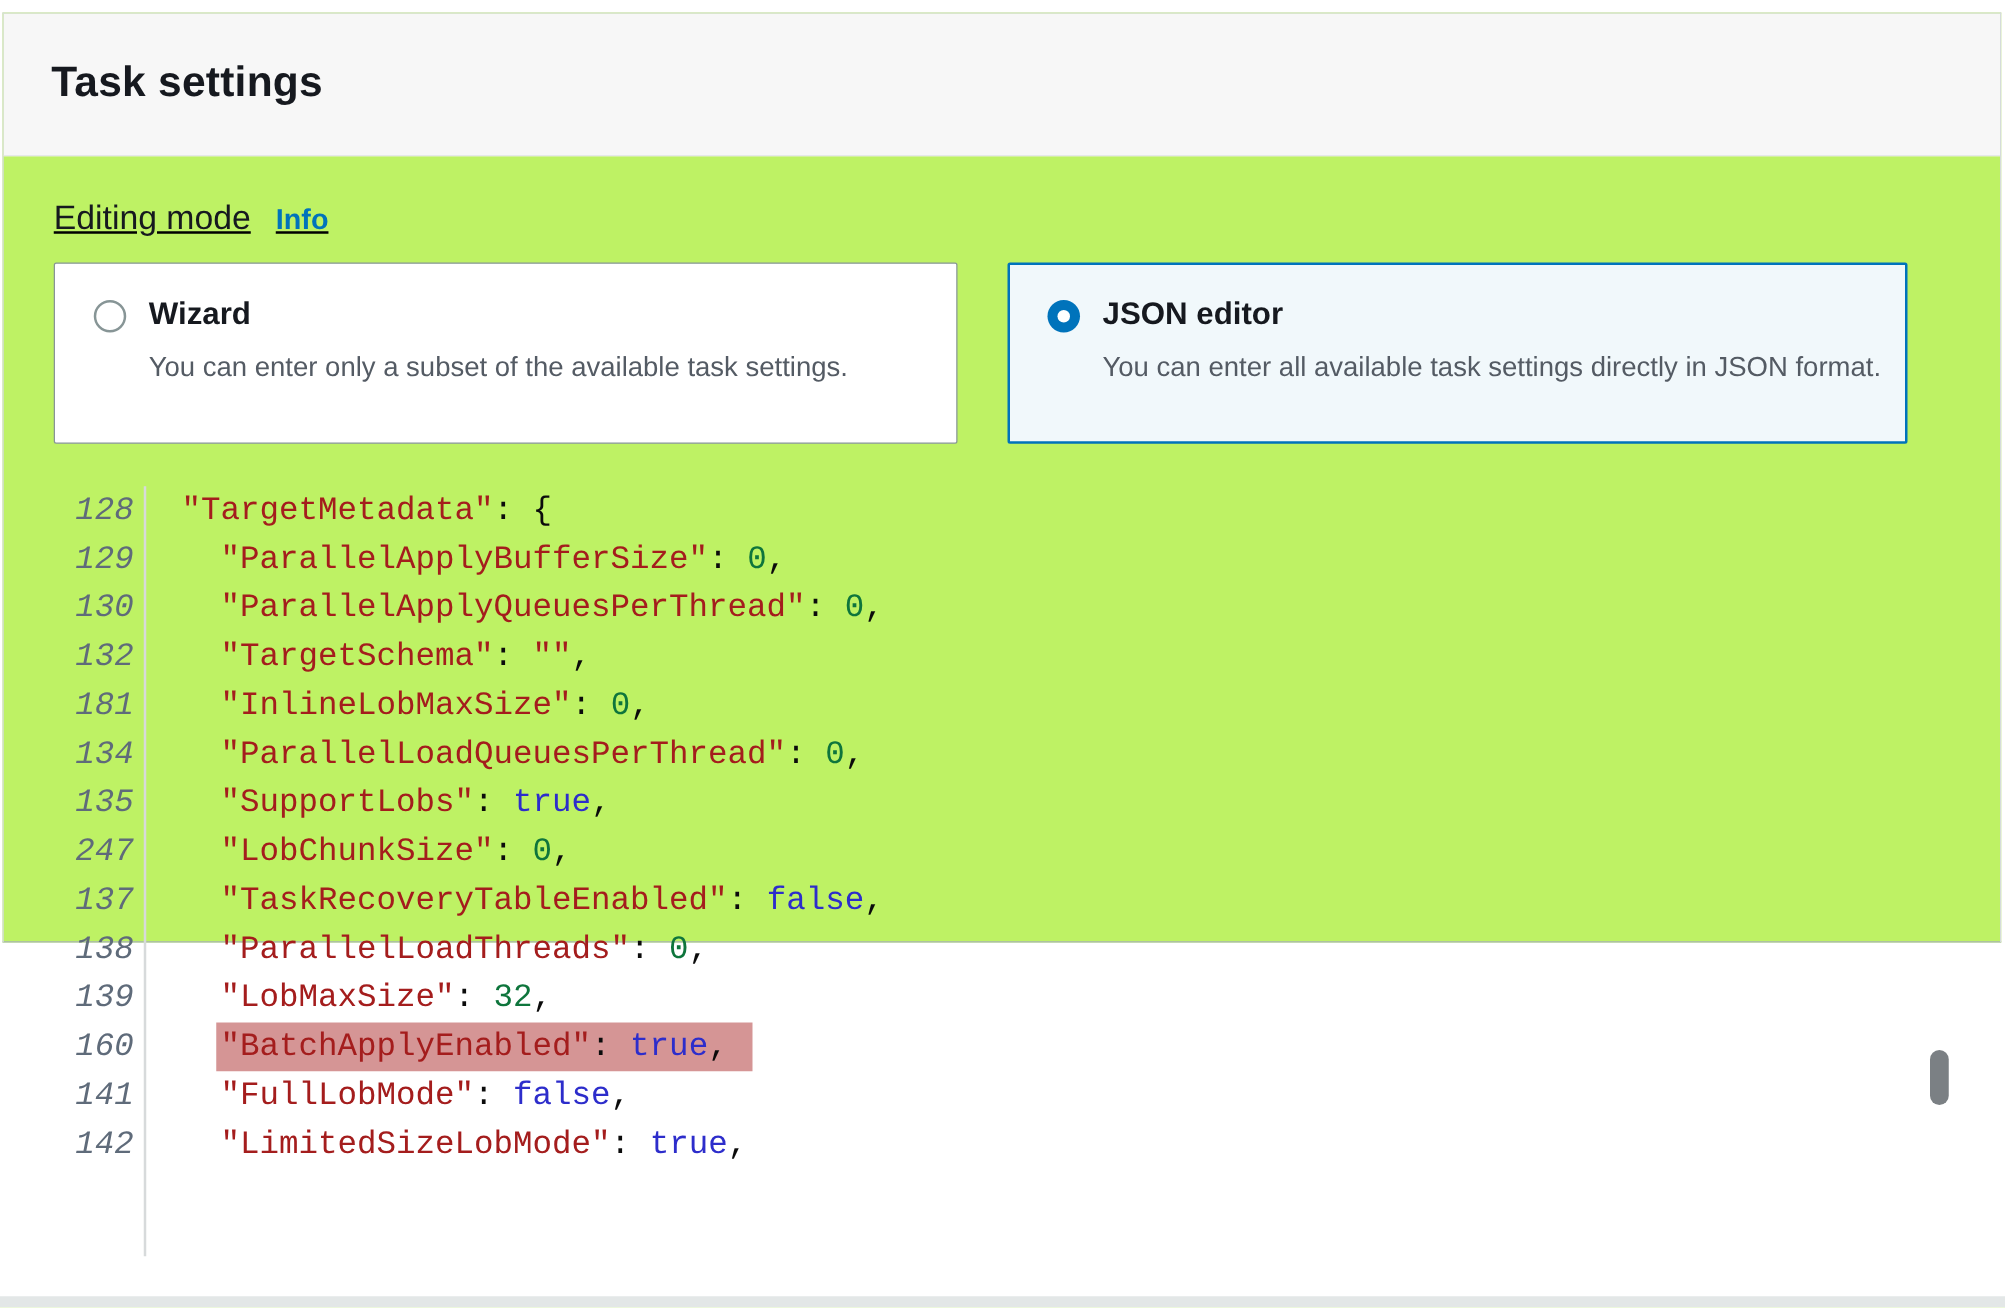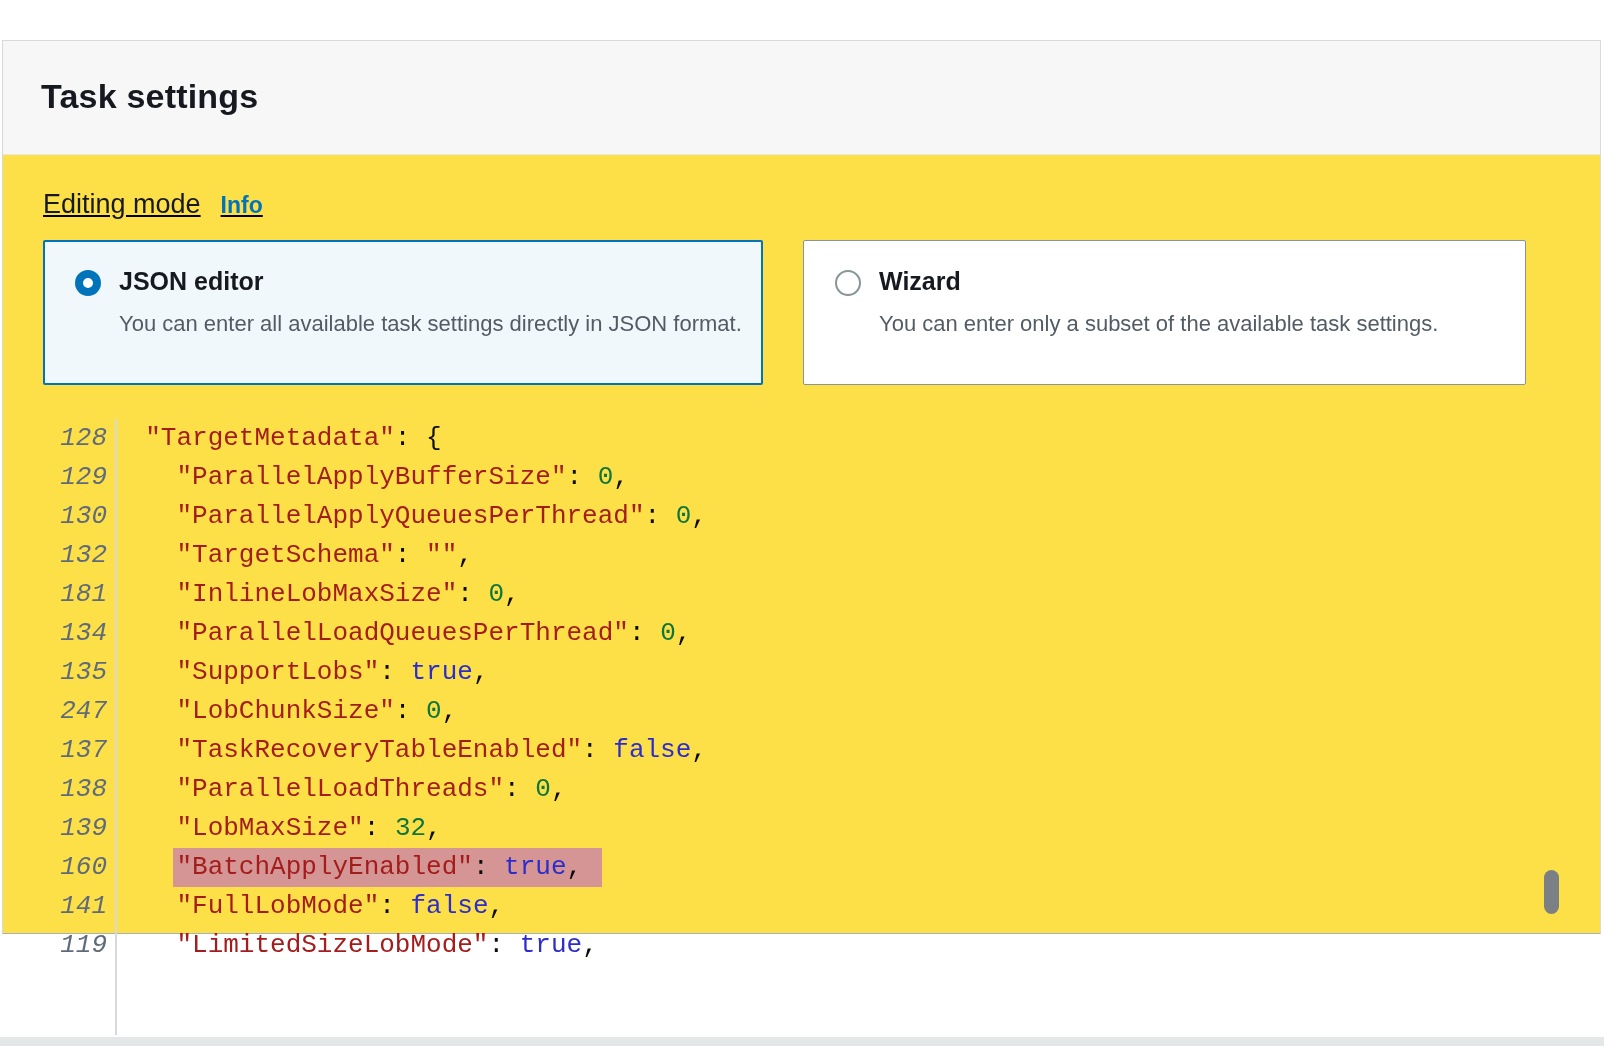--- a/index.html
+++ b/index.html
@@ -11,22 +11,22 @@
     --c-ln:#5f6b7a;
     --hl-bg:#d59595;
   }
   *{box-sizing:border-box;}
   html,body{margin:0;padding:0;}
   body{font-family:"Liberation Sans",sans-serif;background:#fff;}
   .page{position:relative;width:1604px;height:1046px;background:#fff;overflow:hidden;}
   .bottom-strip{position:absolute;left:0;right:0;bottom:0;height:9px;background:#e3e7e7;}
 
   .container{
-    position:absolute;left:2px;top:10px;width:1599px;height:894px;
-    background:#fde047;border:1px solid #d5dbdb;border-bottom-color:#a8b3b5;margin-top:30px;
+    position:absolute;left:2px;top:10px;width:1599px;height:744px;
+    background:#bef264;border:1px solid #d5dbdb;border-bottom-color:#a8b3b5;
   }
   .panel-header{
     height:114px;background:#f7f7f7;border-bottom:1px solid #e6e8e8;
     padding:36px 38px 0 38px;
   }
   .panel-title{
     margin:0;font-size:34px;font-weight:700;color:#16191f;letter-spacing:.2px;
   }
   .panel-body{position:relative;}
 
@@ -87,53 +87,53 @@
     </header>
 
     <div class="panel-body">
 
       <div class="field-label-row">
         <span class="field-label">Editing mode</span>
         <a class="info-link" href="#">Info</a>
       </div>
 
       <div class="tiles">
+        <div class="tile tile-wizard">
+          <span class="radio"></span>
+          <div class="tile-text">
+            <div class="tile-title">Wizard</div>
+            <div class="tile-desc">You can enter only a subset of the available task settings.</div>
+          </div>
+        </div>
         <div class="tile tile-json selected">
           <span class="radio"></span>
           <div class="tile-text">
             <div class="tile-title">JSON editor</div>
             <div class="tile-desc">You can enter all available task settings directly in JSON format.</div>
-          </div>
-        </div>
-        <div class="tile tile-wizard">
-          <span class="radio"></span>
-          <div class="tile-text">
-            <div class="tile-title">Wizard</div>
-            <div class="tile-desc">You can enter only a subset of the available task settings.</div>
           </div>
         </div>
       </div>
 
       <div class="editor">
         <div class="gutter-rule"></div>
         <div id="code-lines">
             <div class="code-line"><span class="ln">128</span><span class="code">  <span class="tk-s">"TargetMetadata"</span><span class="tk-p">: {</span></span></div>
             <div class="code-line"><span class="ln">129</span><span class="code">    <span class="tk-s">"ParallelApplyBufferSize"</span><span class="tk-p">: </span><span class="tk-n">0</span><span class="tk-p">,</span></span></div>
             <div class="code-line"><span class="ln">130</span><span class="code">    <span class="tk-s">"ParallelApplyQueuesPerThread"</span><span class="tk-p">: </span><span class="tk-n">0</span><span class="tk-p">,</span></span></div>
             <div class="code-line"><span class="ln">132</span><span class="code">    <span class="tk-s">"TargetSchema"</span><span class="tk-p">: </span><span class="tk-s">""</span><span class="tk-p">,</span></span></div>
             <div class="code-line"><span class="ln">181</span><span class="code">    <span class="tk-s">"InlineLobMaxSize"</span><span class="tk-p">: </span><span class="tk-n">0</span><span class="tk-p">,</span></span></div>
             <div class="code-line"><span class="ln">134</span><span class="code">    <span class="tk-s">"ParallelLoadQueuesPerThread"</span><span class="tk-p">: </span><span class="tk-n">0</span><span class="tk-p">,</span></span></div>
             <div class="code-line"><span class="ln">135</span><span class="code">    <span class="tk-s">"SupportLobs"</span><span class="tk-p">: </span><span class="tk-b">true</span><span class="tk-p">,</span></span></div>
             <div class="code-line"><span class="ln">247</span><span class="code">    <span class="tk-s">"LobChunkSize"</span><span class="tk-p">: </span><span class="tk-n">0</span><span class="tk-p">,</span></span></div>
             <div class="code-line"><span class="ln">137</span><span class="code">    <span class="tk-s">"TaskRecoveryTableEnabled"</span><span class="tk-p">: </span><span class="tk-b">false</span><span class="tk-p">,</span></span></div>
             <div class="code-line"><span class="ln">138</span><span class="code">    <span class="tk-s">"ParallelLoadThreads"</span><span class="tk-p">: </span><span class="tk-n">0</span><span class="tk-p">,</span></span></div>
             <div class="code-line"><span class="ln">139</span><span class="code">    <span class="tk-s">"LobMaxSize"</span><span class="tk-p">: </span><span class="tk-n">32</span><span class="tk-p">,</span></span></div>
             <div class="code-line"><span class="ln">160</span><span class="code">    <span class="hl"><span class="tk-s">"BatchApplyEnabled"</span><span class="tk-p">: </span><span class="tk-b">true</span><span class="tk-p">,</span></span></span></div>
             <div class="code-line"><span class="ln">141</span><span class="code">    <span class="tk-s">"FullLobMode"</span><span class="tk-p">: </span><span class="tk-b">false</span><span class="tk-p">,</span></span></div>
-            <div class="code-line"><span class="ln">119</span><span class="code">    <span class="tk-s">"LimitedSizeLobMode"</span><span class="tk-p">: </span><span class="tk-b">true</span><span class="tk-p">,</span></span></div>
+            <div class="code-line"><span class="ln">142</span><span class="code">    <span class="tk-s">"LimitedSizeLobMode"</span><span class="tk-p">: </span><span class="tk-b">true</span><span class="tk-p">,</span></span></div>
           </div>
         <div class="scroll-thumb"></div>
       </div>
 
     </div>
   </section>
 
   <div class="bottom-strip"></div>
 </div>
 

